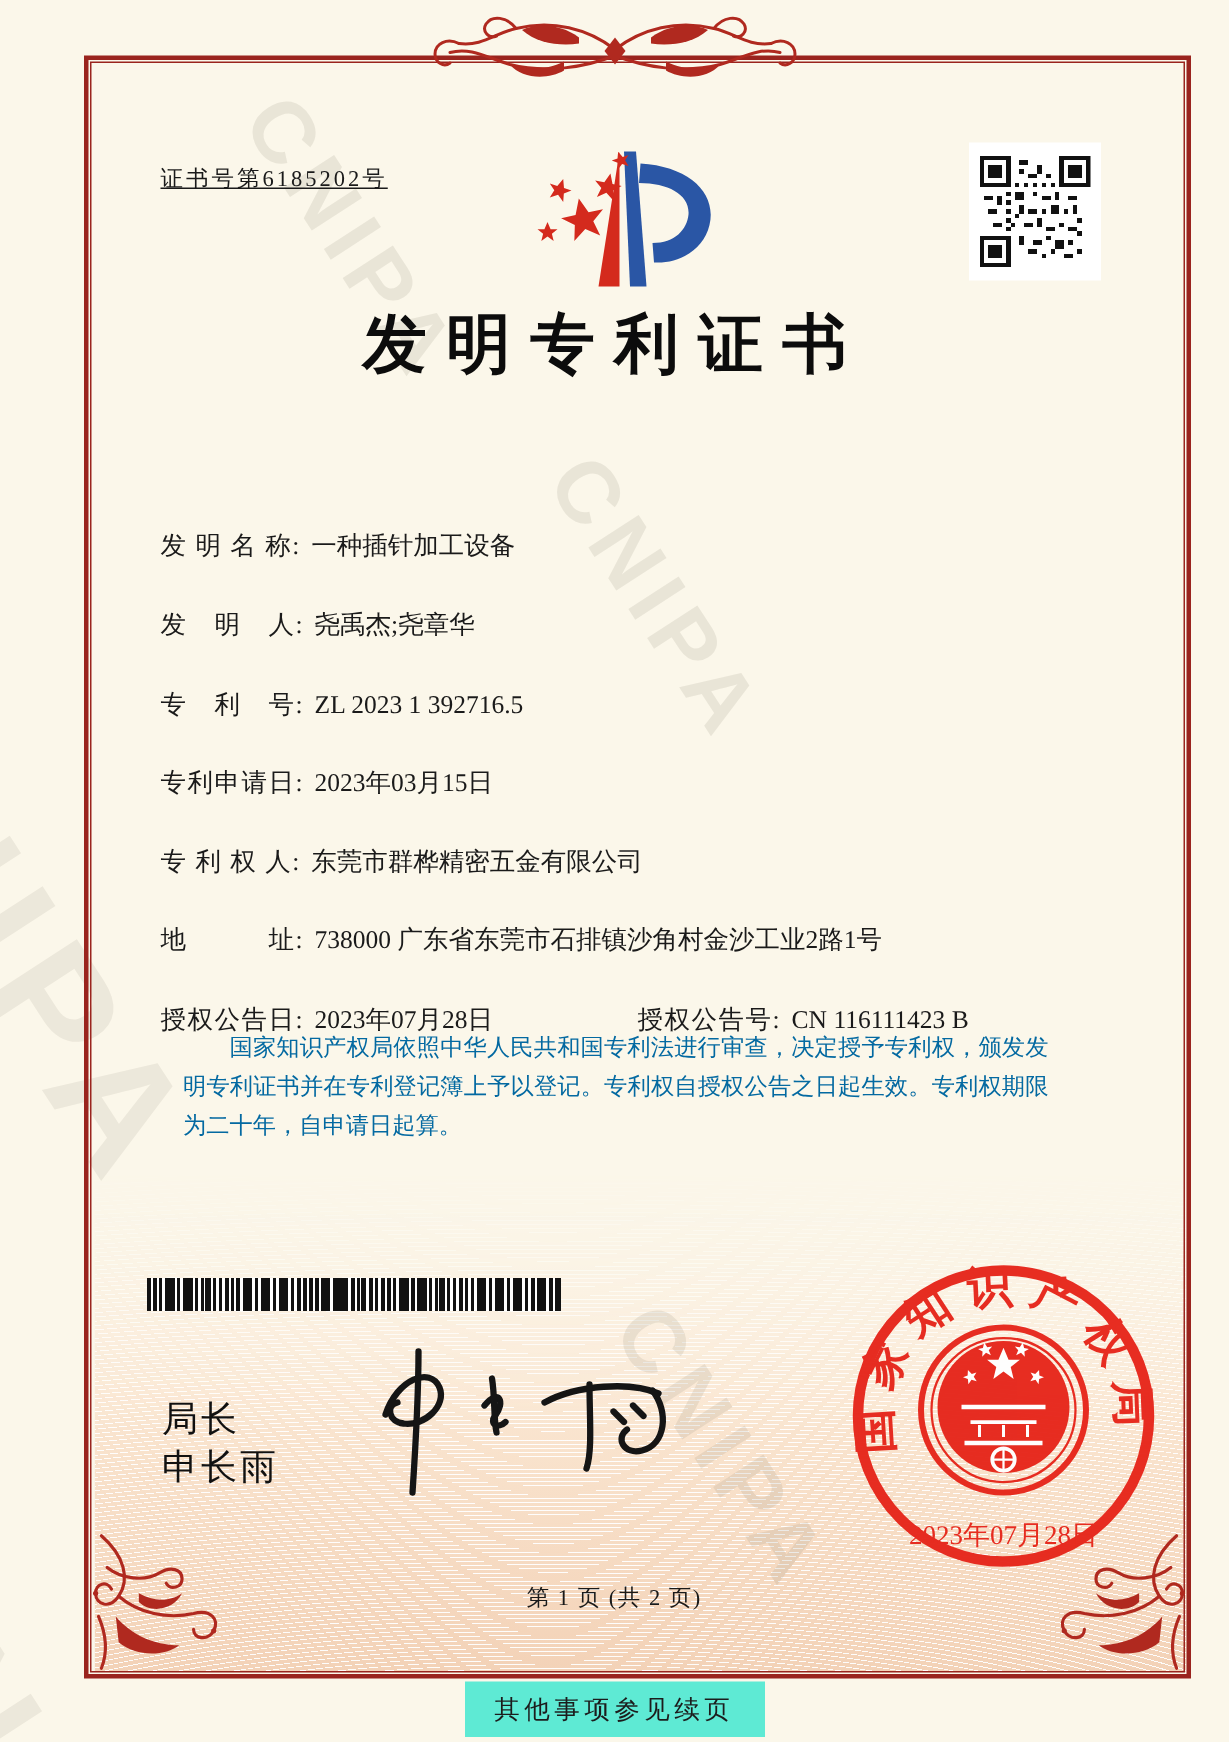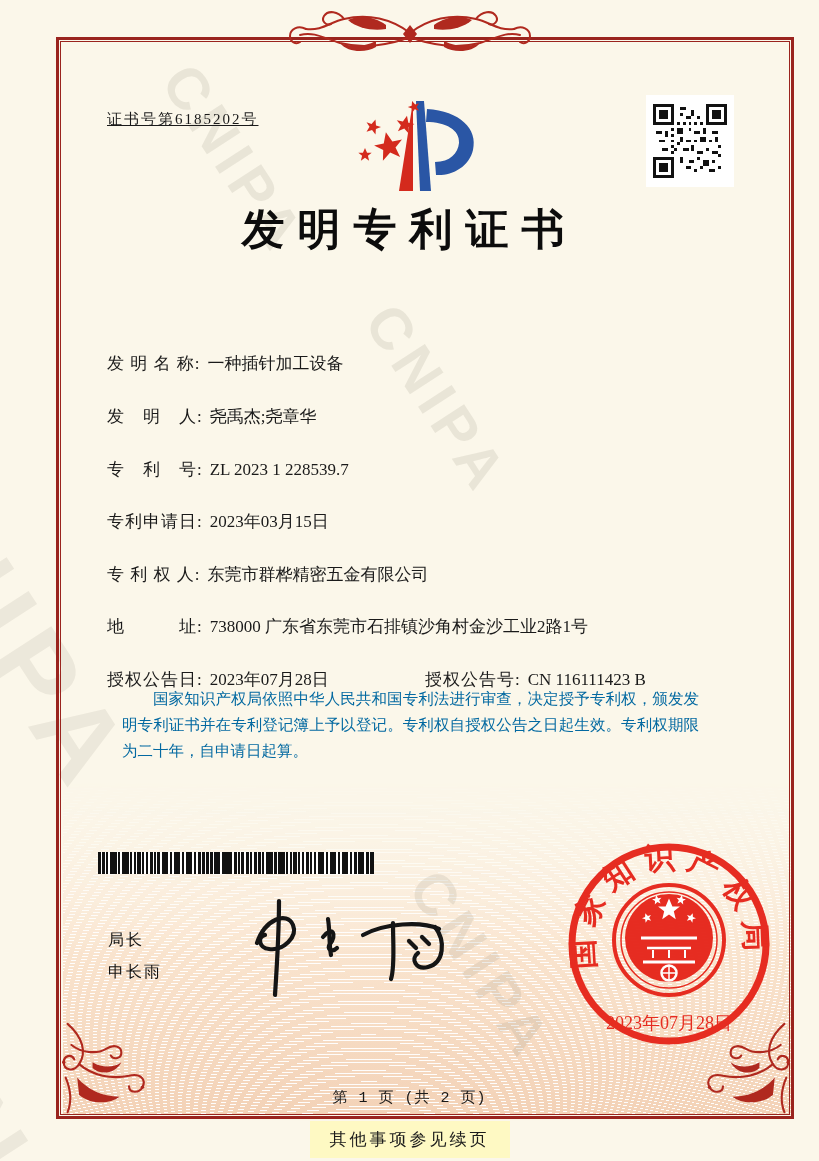--- a/index.html
+++ b/index.html
@@ -57,34 +57,34 @@
   .paras p{margin:15px;font-size:15.5px;line-height:26px;text-indent:2em;
            text-align:justify;color:#0369a1;}
 
   .barcode{position:absolute;left:98px;top:852px;width:276px;height:22px;z-index:5;background-color:#fff;
     background-image:
       repeating-linear-gradient(90deg,#111 0 2px,transparent 2px 4px),
       repeating-linear-gradient(90deg,#111 0 1px,transparent 1px 6px),
       repeating-linear-gradient(90deg,#111 0 3px,transparent 3px 13px),
       repeating-linear-gradient(90deg,transparent 0 8px,#111 8px 9px,transparent 9px 17px);}
 
-  .officer{position:absolute;left:108px;z-index:5;font-size:16px;letter-spacing:2px;
+  .officer{position:absolute;left:108px;z-index:5;font-size:24px;letter-spacing:2px;
            font-family:"Liberation Sans","DejaVu Sans",sans-serif;color:#111;}
   .officer-title{top:930px;}
   .officer-name{top:962px;}
 
   .signature{position:absolute;left:235px;top:893px;width:215px;height:105px;z-index:5;}
 
   .seal{position:absolute;left:553px;top:840px;width:232px;height:212px;z-index:6;opacity:0.96;}
 
-  .page-info{position:absolute;left:0;top:1088px;width:100%;text-align:center;
-             font-size:15px;letter-spacing:1px;z-index:5;font-family:Liberation Mono, monospace;}
+  .page-info{position:absolute;left:0;top:1056px;width:100%;text-align:center;
+             font-size:15px;letter-spacing:1px;z-index:5;}
 
   .cont-note{position:absolute;left:50%;top:1121px;transform:translateX(-50%);z-index:7;
-             background:#fef9c3;padding:7px 20px;font-size:17px;letter-spacing:3px;
+             background:#5eead4;padding:7px 20px;font-size:17px;letter-spacing:3px;
              white-space:nowrap;color:#1c1c1c;}
 </style>
 </head>
 <body>
 
 <div class="page">
 
   <span class="wm small wm1">CNIPA</span>
   <span class="wm small wm2">CNIPA</span>
   <span class="wm big wm3">CNIPA</span>
@@ -216,21 +216,21 @@
 
   <h1 class="title">发明专利证书</h1>
 
   <div class="row" style="top:312px">
     <span class="flabel">发 明 名 称:</span><span class="fvalue">一种插针加工设备</span>
   </div>
   <div class="row" style="top:365px">
     <span class="flabel">发　明　人:</span><span class="fvalue">尧禹杰;尧章华</span>
   </div>
   <div class="row" style="top:418px">
-    <span class="flabel">专　利　号:</span><span class="fvalue">ZL 2023 1 228539.7</span>
+    <span class="flabel">专　利　号:</span><span class="fvalue">ZL 2023 1 392716.5</span>
   </div>
   <div class="row" style="top:470px">
     <span class="flabel">专利申请日:</span><span class="fvalue">2023年03月15日</span>
   </div>
   <div class="row" style="top:523px">
     <span class="flabel">专 利 权 人:</span><span class="fvalue">东莞市群桦精密五金有限公司</span>
   </div>
   <div class="row" style="top:575px">
     <span class="flabel">地　　　址:</span><span class="fvalue">738000 广东省东莞市石排镇沙角村金沙工业2路1号</span>
   </div>

